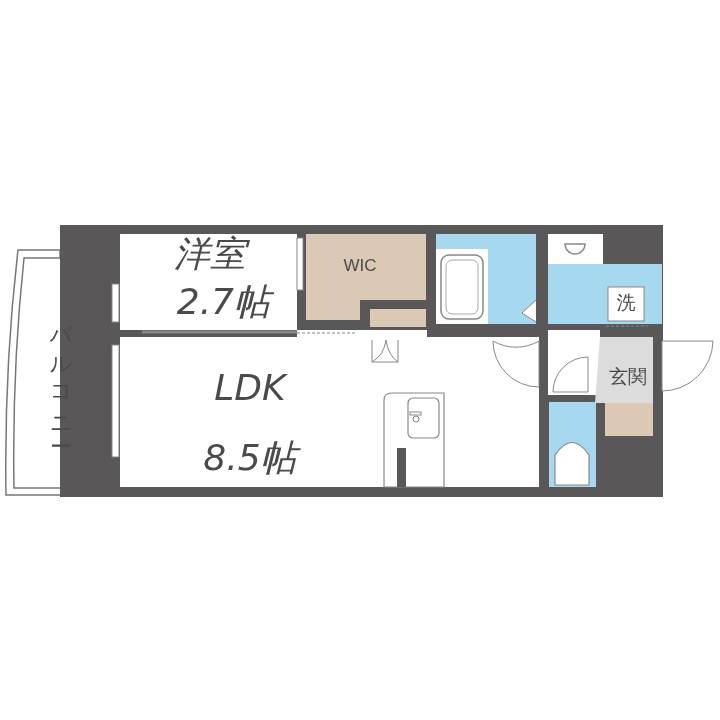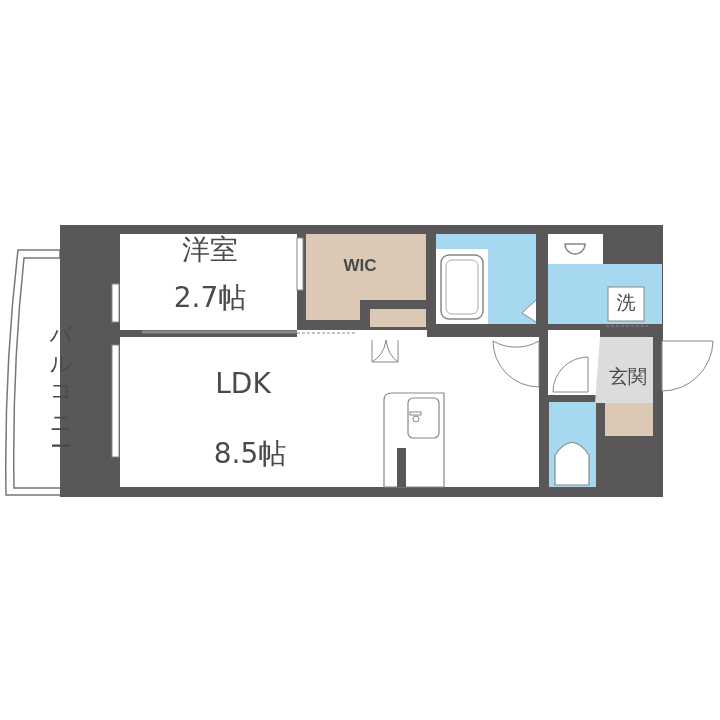--- a/index.html
+++ b/index.html
@@ -1,20 +1,20 @@
 <!DOCTYPE html>
 <html><head>
 <meta charset="utf-8">
 <style>
   html, body { margin:0; padding:0; background:#ffffff; }
   body { width:720px; height:720px; position:relative; overflow:hidden; font-family:"DejaVu Sans", sans-serif; }
   svg { position:absolute; left:0; top:0; }
   .lbl { position:absolute; color:#4a4a4a; text-align:center; line-height:1; }
-  .room-big { font-size:28px; }
-  .room-mid { font-size:17px; font-family:"Liberation Sans", sans-serif;font-weight:bold; }
+  .room-big { font-size:36px;font-style:italic; }
+  .room-mid { font-size:17px; font-family:"Liberation Sans", sans-serif; }
   .room-sm { font-size:19px; }
   .vert { writing-mode:vertical-rl; font-size:22px; letter-spacing:6px; }
 </style>
 </head>
 <body>
 
 <svg width="720" height="720" viewBox="0 0 720 720">
 
   <g>
     <path d="M60 250 L18 250 Q4 370 6 495 L112 495 L112 488 L14 488 Q12 370 24 258 L60 258 Z" fill="#fff" stroke="#777" stroke-width="1.5"></path>
@@ -68,19 +68,19 @@
 
   <path d="M372 340 L372 362 L398 362 L398 340" fill="none" stroke="#888"></path>
   <path d="M386 340 Q384 355 372 362 M386 340 Q388 355 398 362" fill="none" stroke="#888"></path>
   <path d="M539 341 A46 46 0 0 1 493 341 A46 46 0 0 0 539 387 Z" fill="#fff" stroke="#888"></path>
   <path d="M553 392 A35 35 0 0 1 588 357 L588 392 Z" fill="#fff" stroke="#888"></path>
   <path d="M662 341 L713 341 A51 51 0 0 1 662 391 Z" fill="#fff" stroke="#888"></path>
   <line x1="606" y1="326" x2="648" y2="326" stroke="#888" stroke-dasharray="3,2"></line>
 </svg>
 
 <div class="lbl room-big" style="left:150px;top:236px;width:120px;">洋室</div>
-<div class="lbl room-big" style="left:150px;top:284px;width:120px;">2.7帖</div>
-<div class="lbl room-big" style="left:183px;top:370px;width:120px;">LDK</div>
+<div class="lbl room-big" style="left:150px;top:284px;width:120px;text-align:right;">2.7帖</div>
+<div class="lbl room-big" style="left:190px;top:370px;width:120px;">LDK</div>
 <div class="lbl room-big" style="left:190px;top:440px;width:120px;">8.5帖</div>
 <div class="lbl room-mid" style="left:330px;top:257px;width:60px;">WIC</div>
 <div class="lbl room-sm" style="left:608px;top:293px;width:36px;">洗</div>
 <div class="lbl room-sm" style="left:598px;top:367px;width:60px;">玄関</div>
 <div class="lbl vert" style="left:50px;top:310px;">バルコニー</div>
 
 </body></html>

